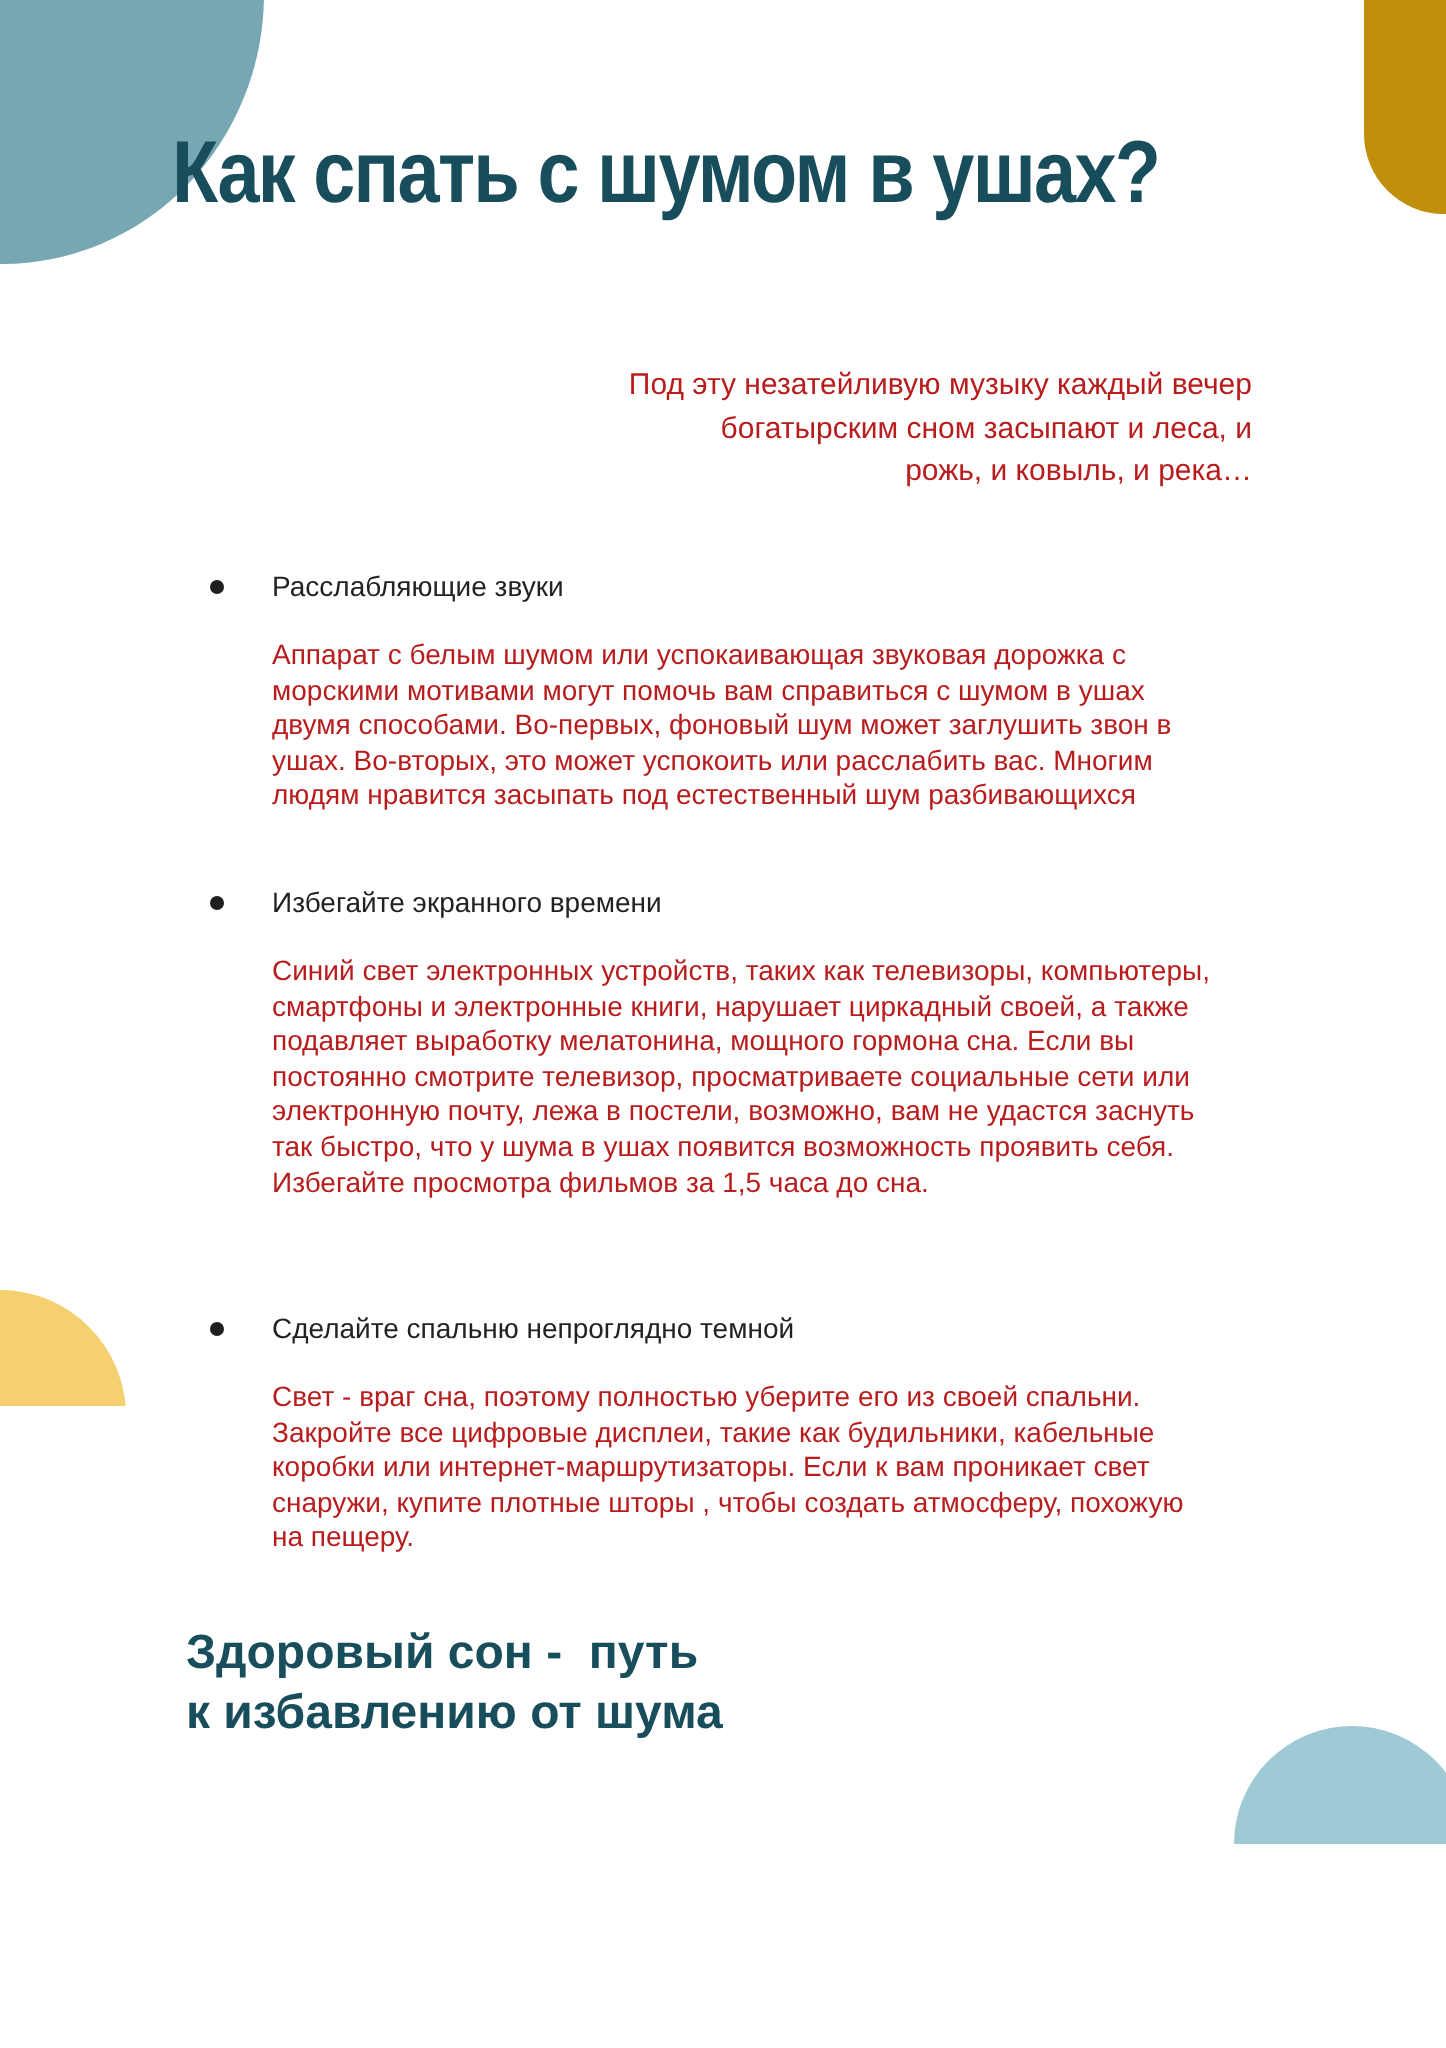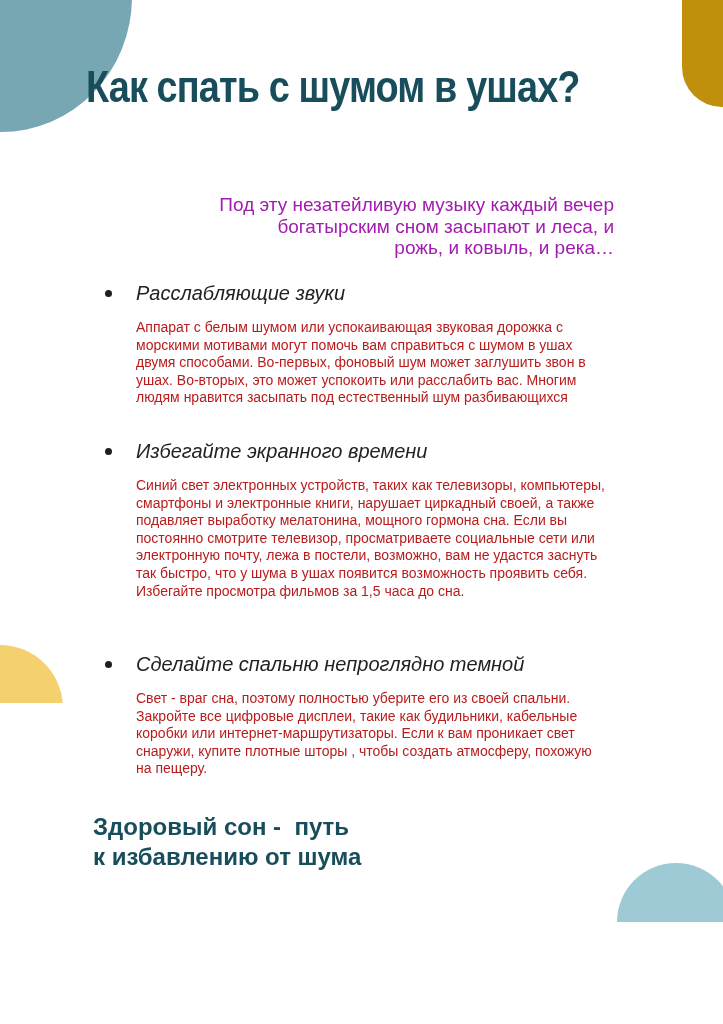--- a/index.html
+++ b/index.html
@@ -34,31 +34,31 @@
     width:118px; height:118px; border-radius:50%; background:#9ecad5;
   }
   .title {
     position:absolute; left:86px; top:62px; margin:0;
     font-family:"Liberation Sans", sans-serif;
     font-weight:bold; font-size:44px; letter-spacing:-1px;
     color:#184d5b; transform:scaleX(0.86); transform-origin:left top;
     white-space:nowrap;
   }
   .quote {
-    position:absolute; right:93px; top:178px; margin:16px;
-    text-align:right; font-size:19px; line-height:21.5px; color:#a21caf;
+    position:absolute; right:93px; top:178px; margin:4px;
+    text-align:right; font-size:15px; line-height:21.5px; color:#b91c1c;
   }
   .quote span { display:block; white-space:nowrap; }
   .section { position:absolute; left:100px; width:540px; }
   .bullet {
     position:absolute; left:5px; top:6px; width:7px; height:7px;
     border-radius:50%; background:#1f1f1f;
   }
   .sec-heading {
-    margin:0 0 0 36px; font-size:20px; line-height:18px; font-weight:normal; color:#222;font-style:italic;
+    margin:0 0 0 36px; font-size:14px; line-height:18px; font-weight:normal; color:#222;
   }
   .sec-body {
     margin:17px 0 0 36px; font-size:14px; line-height:17.6px; color:#b91c1c;
   }
   .sec-body span { display:block; white-space:nowrap; }
   .bottom-heading {
     position:absolute; left:93px; top:812px; margin:0;
     font-size:24px; line-height:30px; font-weight:bold; color:#184d5b;
   }
   .bottom-heading span { display:block; white-space:pre; }

